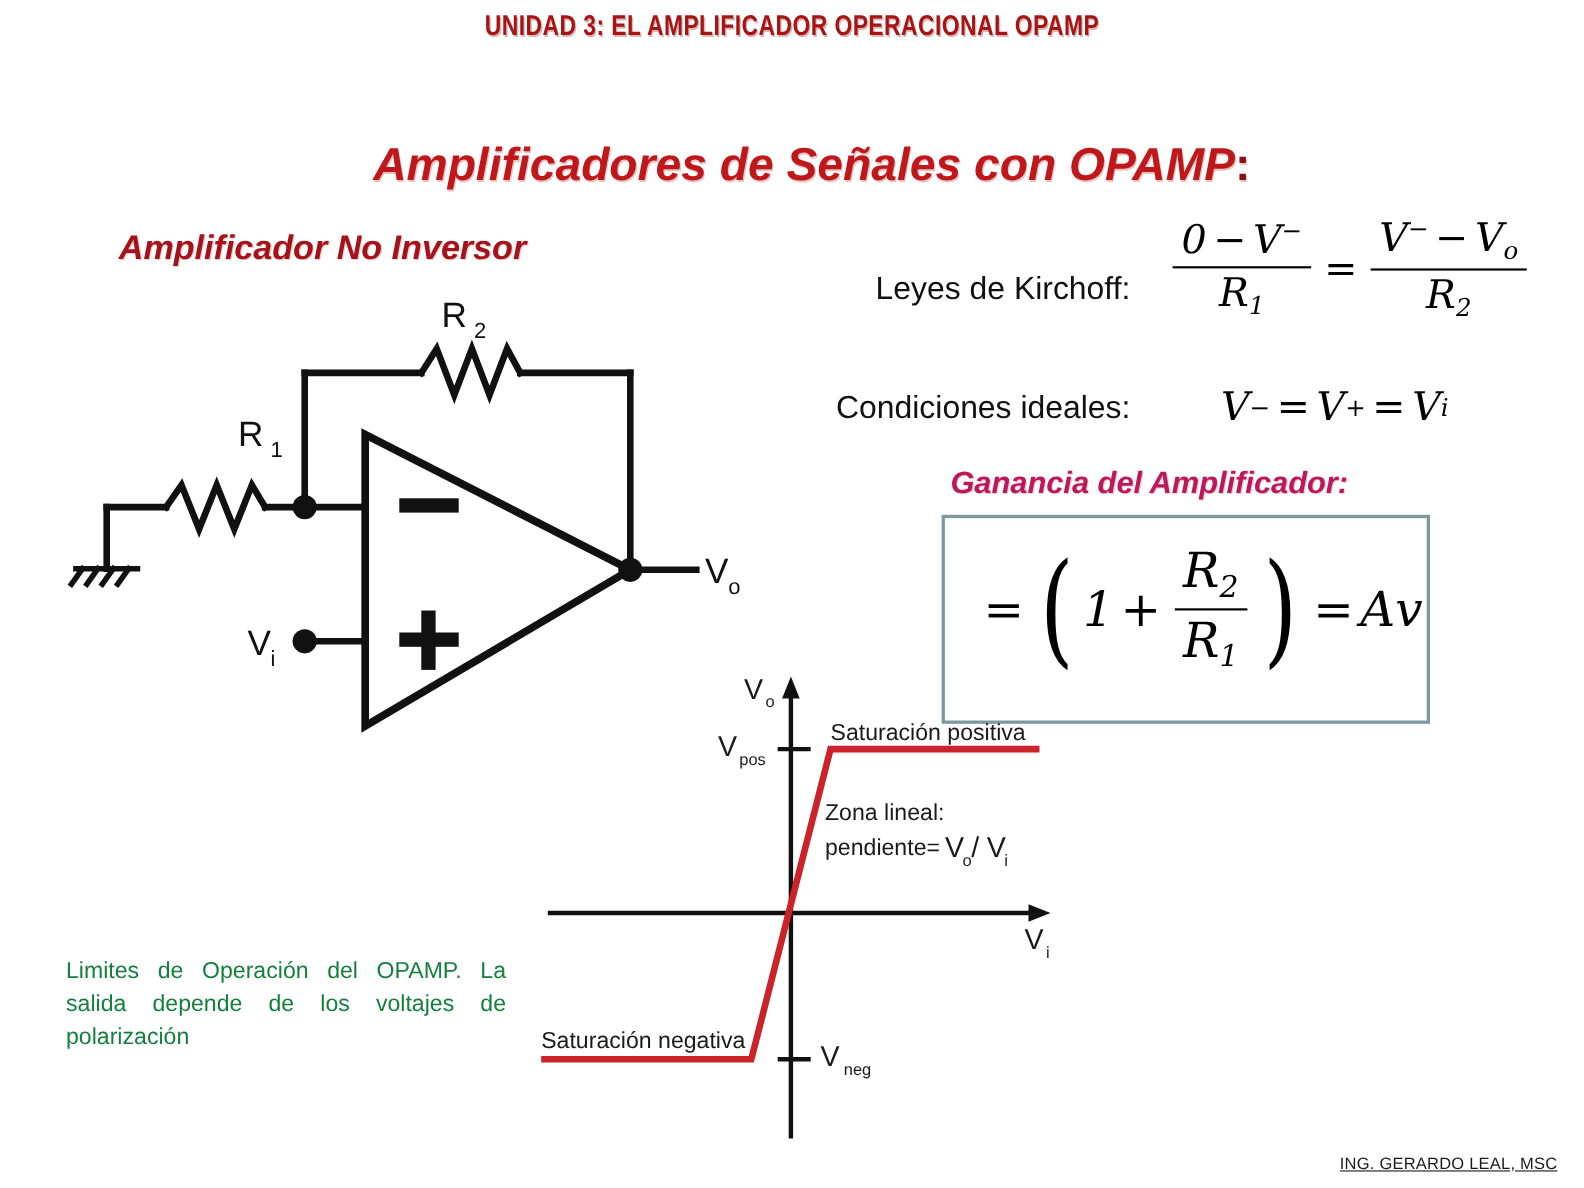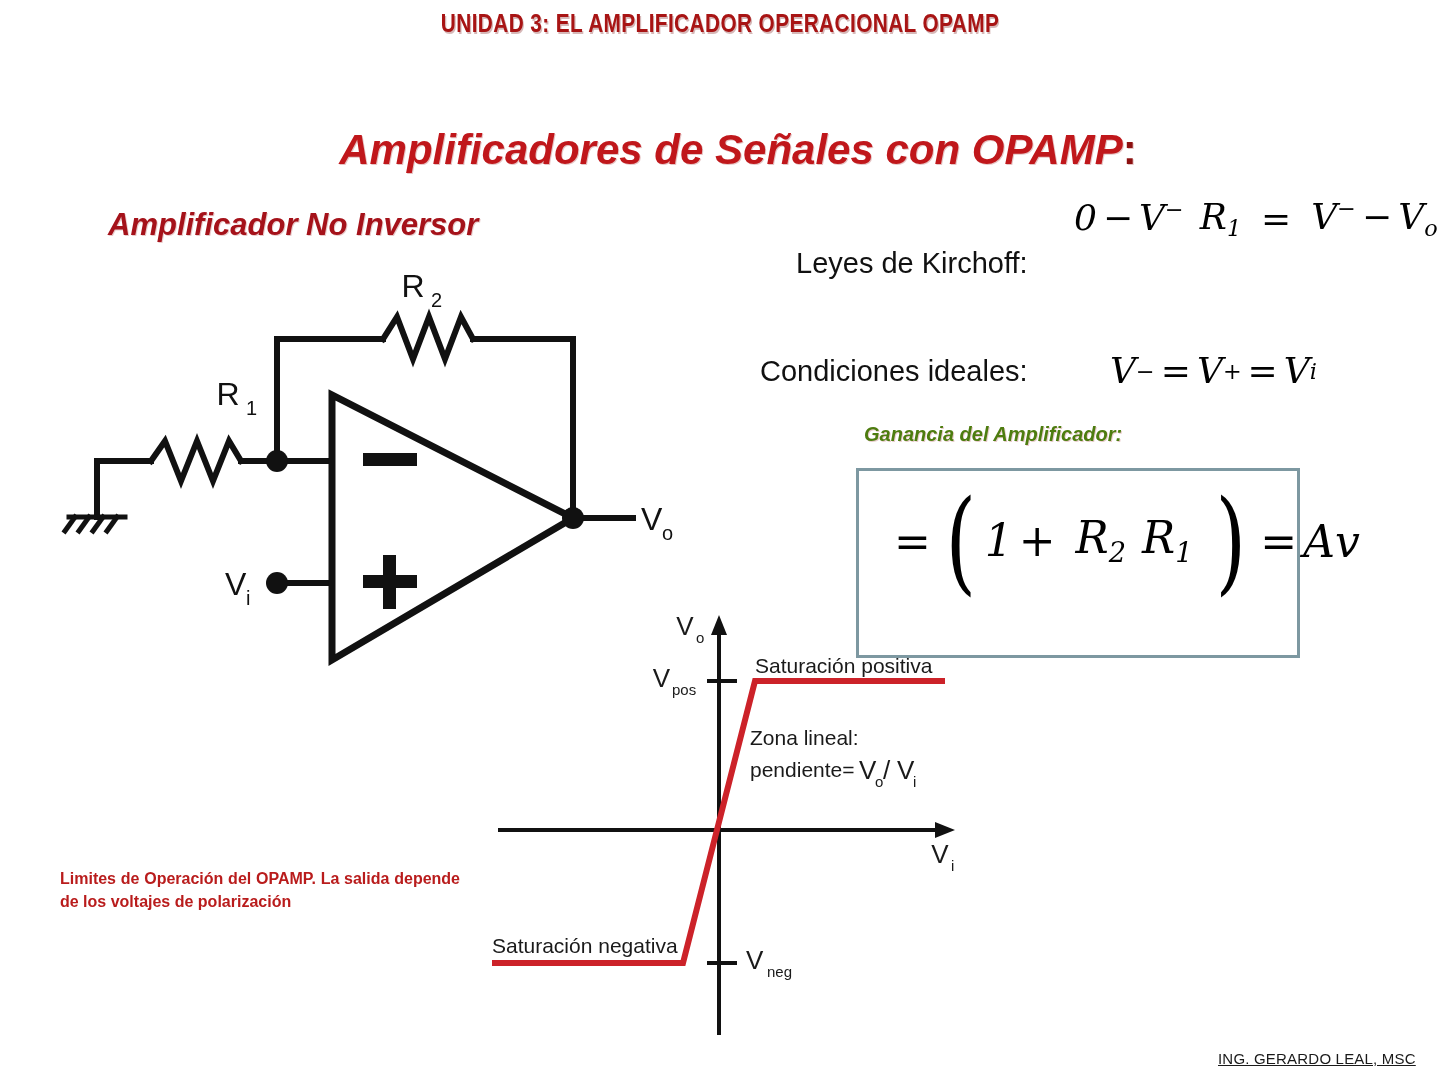--- a/index.html
+++ b/index.html
@@ -66,24 +66,24 @@
   .eq-label {
     font-size: 29px;
     color: #111111;
   }
   #kirchhoff-label { top: 223px; left: 796px; margin-top: 24px; }
   #ideal-label     { top: 355px; left: 760px; text-align: right; }
 
   #gain-heading {
     top: 423px;
     left: 864px;
-    font-size: 20px;
+    font-size: 28px;
     font-weight: bold;
     font-style: italic;
-    color: #4d7c0f;
+    color: #be185d;
     text-shadow: 1px 1px 0 rgba(150,20,20,0.22);
   }
   #gain-box {
     top: 468px;
     left: 856px;
     width: 444px;
     height: 190px;
     border: 3px solid #7d98a1;
     box-sizing: border-box;
     background: #ffffff;
@@ -94,21 +94,22 @@
     font-family: "DejaVu Serif", serif;
     font-style: italic;
     color: #000;
     display: inline-flex;
     align-items: center;
     white-space: nowrap;
   }
   .mrow { display: inline-flex; align-items: center; }
   .frac {
     display: inline-flex;
-    align-items: flex-start;
+    flex-direction: column;
+    align-items: center;
     justify-content: center;
     vertical-align: middle;
     margin: 0 6px;
   }
   .frac > .num, .frac > .den {
     padding: 0 8px;
     line-height: 1.12;
   }
   .frac > .bar {
     width: 100%;
@@ -131,26 +132,26 @@
 
   #kirchhoff-eq { top: 196px; left: 1060px; font-size: 36px; }
   #ideal-eq     { top: 350px; left: 1110px; font-size: 36px; }
   #gain-eq      { top: 495px; left: 888px; font-size: 44px; }
 
   
   #limits-note {
     top: 868px;
     left: 60px;
     width: 400px;
-    font-size: 16px;
-    font-weight: bold;
+    font-size: 21px;
+    font-weight: normal;
     line-height: 1.42;
     text-align: justify;
     text-align-last: left;
-    color: #b91c1c;
+    color: #15803d;
   }
 
   
   #footer-credit {
     top: 1050px;
     left: 1218px;
     font-size: 15px;
     color: #1a1a1a;
     letter-spacing: 0.2px;
     text-decoration: underline;

